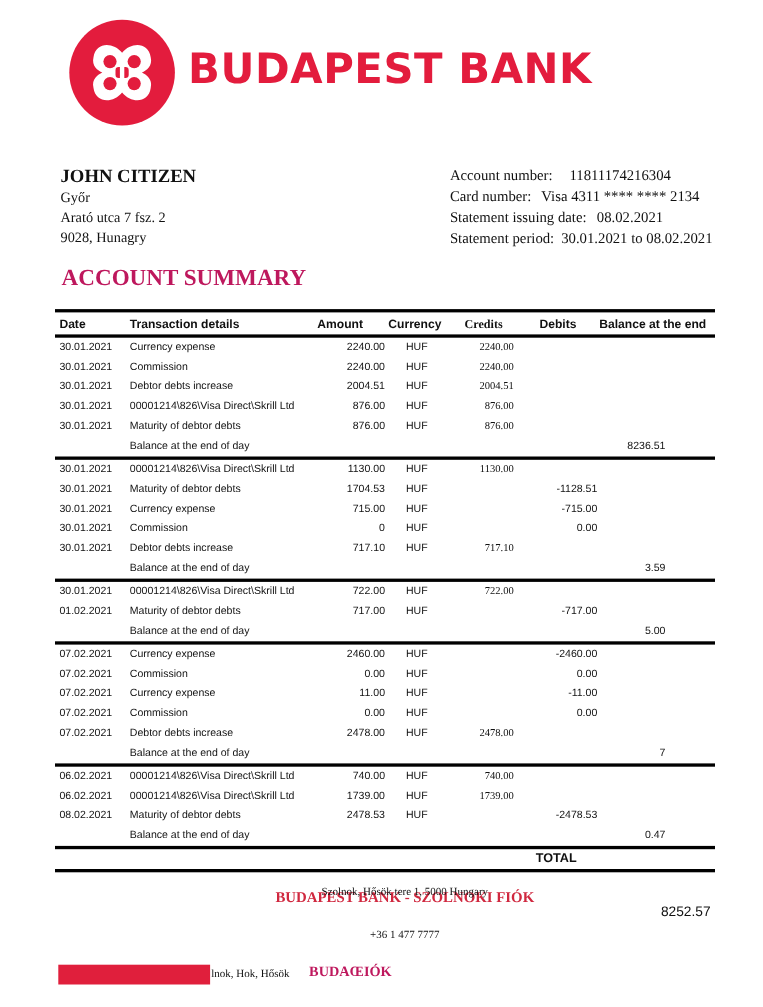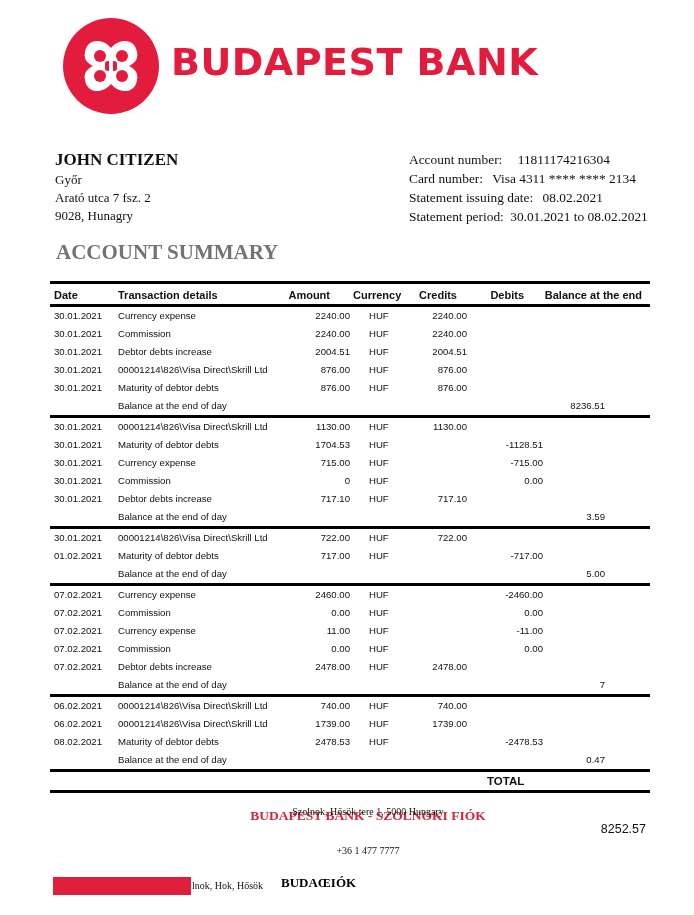--- a/index.html
+++ b/index.html
@@ -4,48 +4,48 @@
 <style>
   html, body { margin: 0; padding: 0; background: #ffffff; }
   body { width: 694px; height: 915px; position: relative; overflow: hidden; font-family: "Liberation Sans", sans-serif; color: #111; }
   .logo { position: absolute; left: 63px; top: 18px; width: 96px; height: 96px; border-radius: 50%; background: #e31c3d; }
   .logo svg { position: absolute; left: 0; top: 0; }
   .brand { position: absolute; left: 171px; top: 38px; font-family: "DejaVu Sans", sans-serif; font-weight: bold; font-size: 38px; letter-spacing: 0.5px; color: #e31c3d; line-height: 48px; }
   .customer { position: absolute; left: 55px; top: 150px; font-family: "Liberation Serif", serif; font-size: 13px; line-height: 18px; }
   .customer .name { font-size: 17px; font-weight: bold; line-height: 20px; margin-bottom: 1px; }
   .acct { position: absolute; left: 409px; top: 150px; font-family: "Liberation Serif", serif; font-size: 13.4px; line-height: 19px; }
   .acct .lbl { margin-right: 6px; }
-  .summary-title { position: absolute; left: 56px; top: 240px; font-family: "Liberation Serif", serif; font-weight: bold; font-size: 21px; color: #737373; }
+  .summary-title { position: absolute; left: 56px; top: 240px; font-family: "Liberation Serif", serif; font-weight: bold; font-size: 21px; color: #be185d; }
   .tbl { position: absolute; left: 50px; top: 281px; width: 600px; }
   .row { position: relative; height: 18px; font-size: 9.6px; line-height: 18px; }
   .row span { position: absolute; white-space: nowrap; }
   .hdr { height: 20px; font-size: 11px; font-weight: bold; line-height: 22px; border-top: 3px solid #000; border-bottom: 3px solid #000; }
   .c-date { left: 4px; }
   .c-desc { left: 68px; }
   .c-amt { right: 300px; text-align: right; }
   .c-cur { left: 319px; }
-  .c-cred { right: 183px; text-align: right; }
+  .c-cred { right: 183px; text-align: right; font-family: Liberation Serif, serif; }
   .c-deb { right: 107px; text-align: right; }
   .c-bal { right: 45px; text-align: right; }
   .hdr .c-amt { right: 320px; }
   .hdr .c-cur { left: 303px; }
   .hdr .c-cred { right: 193px; }
   .hdr .c-deb { right: 126px; }
   .hdr .c-bal { right: 8px; }
   .sep { height: 3px; background: #000; }
   .total-row { height: 18px; border-top: 3px solid #000; border-bottom: 3px solid #000; position: relative; font-weight: bold; }
   .total-row .t-lbl { position: absolute; left: 437px; top: 0; font-size: 11.5px; line-height: 18px; }
   .total-row .t-val { position: absolute; right: 4px; top: 0; font-size: 12.5px; font-weight: normal; line-height: 18px; margin-top: 48px; }
   .footer { position: absolute; left: 0; width: 640px; text-align: center; font-family: "Liberation Serif", serif; margin-left: 48px; }
   .f-title { top: 808px; font-weight: bold; font-size: 13.5px; color: #d0283f; }
   .f-addr { top: 806px; font-size: 10px; }
   .f-phone { top: 845px; font-size: 10px; }
   .redbar { position: absolute; left: 53px; top: 877px; width: 138px; height: 18px; background: #e01f3c; }
   .f-trunc { position: absolute; left: 192px; top: 880px; font-family: "Liberation Serif", serif; font-size: 10px; }
-  .f-trunc2 { position: absolute; left: 281px; top: 875px; font-family: "Liberation Serif", serif; font-weight: bold; font-size: 13px; color: #000000; }
+  .f-trunc2 { position: absolute; left: 281px; top: 875px; font-family: "Liberation Serif", serif; font-weight: bold; font-size: 13px; color: #be185d; }
 </style>
 </head>
 <body>
 
 <div class="logo">
   <svg width="96" height="96" viewBox="0 0 96 96">
     <path d="M48 30 C40 20 24 20 22 34 C20 42 26 46 30 48 C26 50 20 54 22 62 C24 76 40 76 48 66 C56 76 72 76 74 62 C76 54 70 50 66 48 C70 46 76 42 74 34 C72 20 56 20 48 30 Z" fill="#ffffff"></path>
     <circle cx="37" cy="38" r="6" fill="#e31c3d"></circle>
     <circle cx="59" cy="38" r="6" fill="#e31c3d"></circle>
     <circle cx="37" cy="58" r="6" fill="#e31c3d"></circle>

